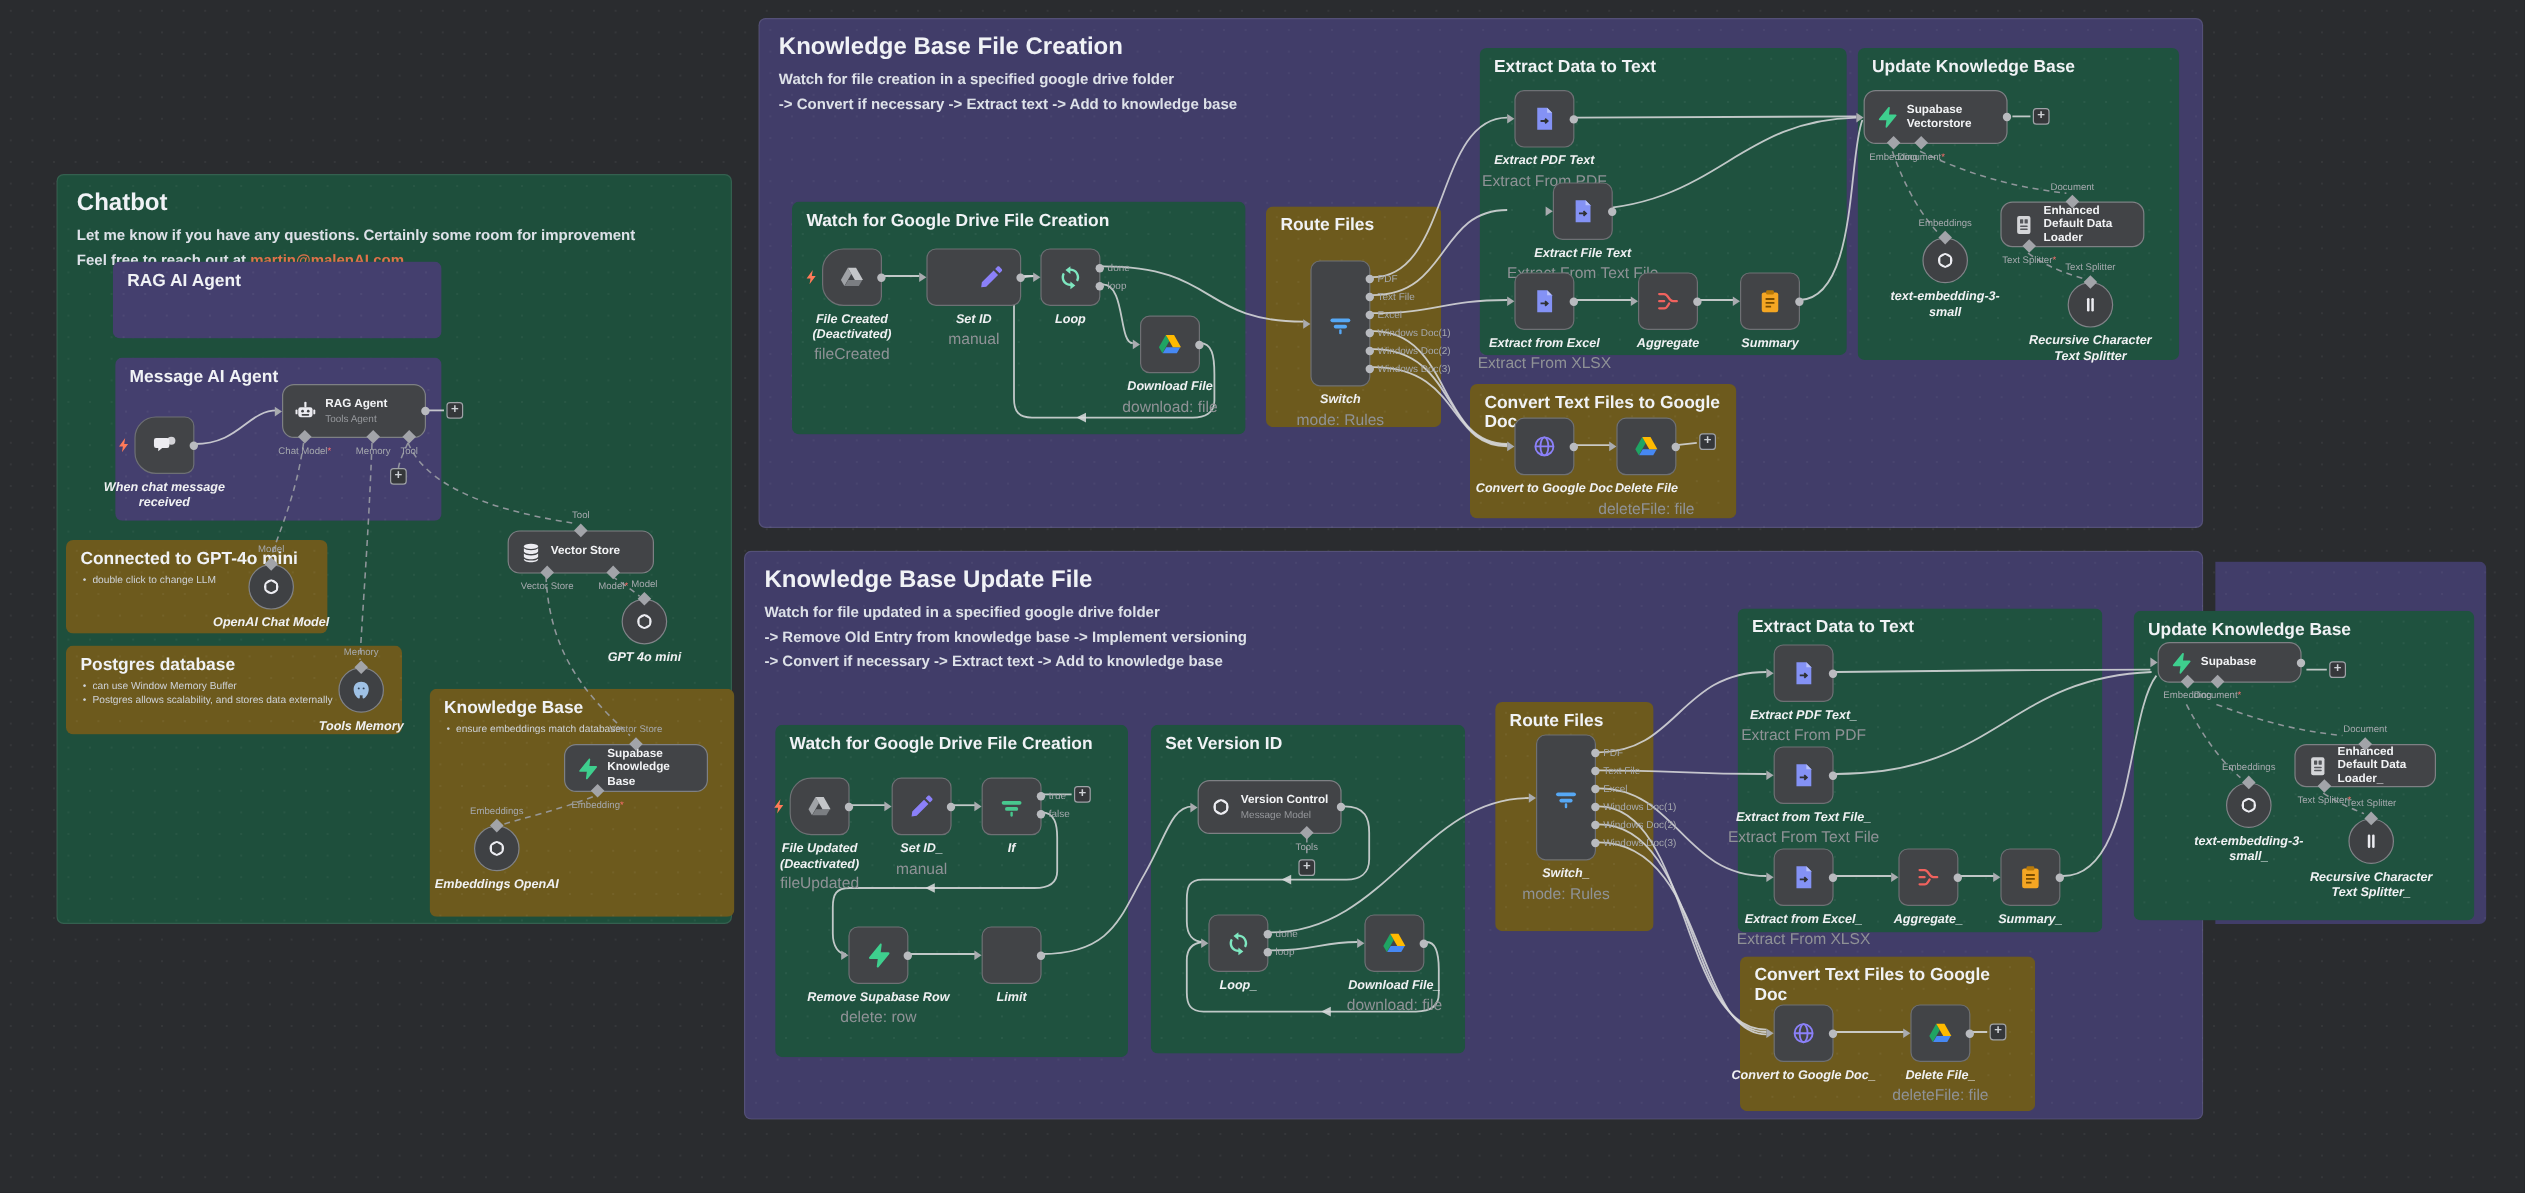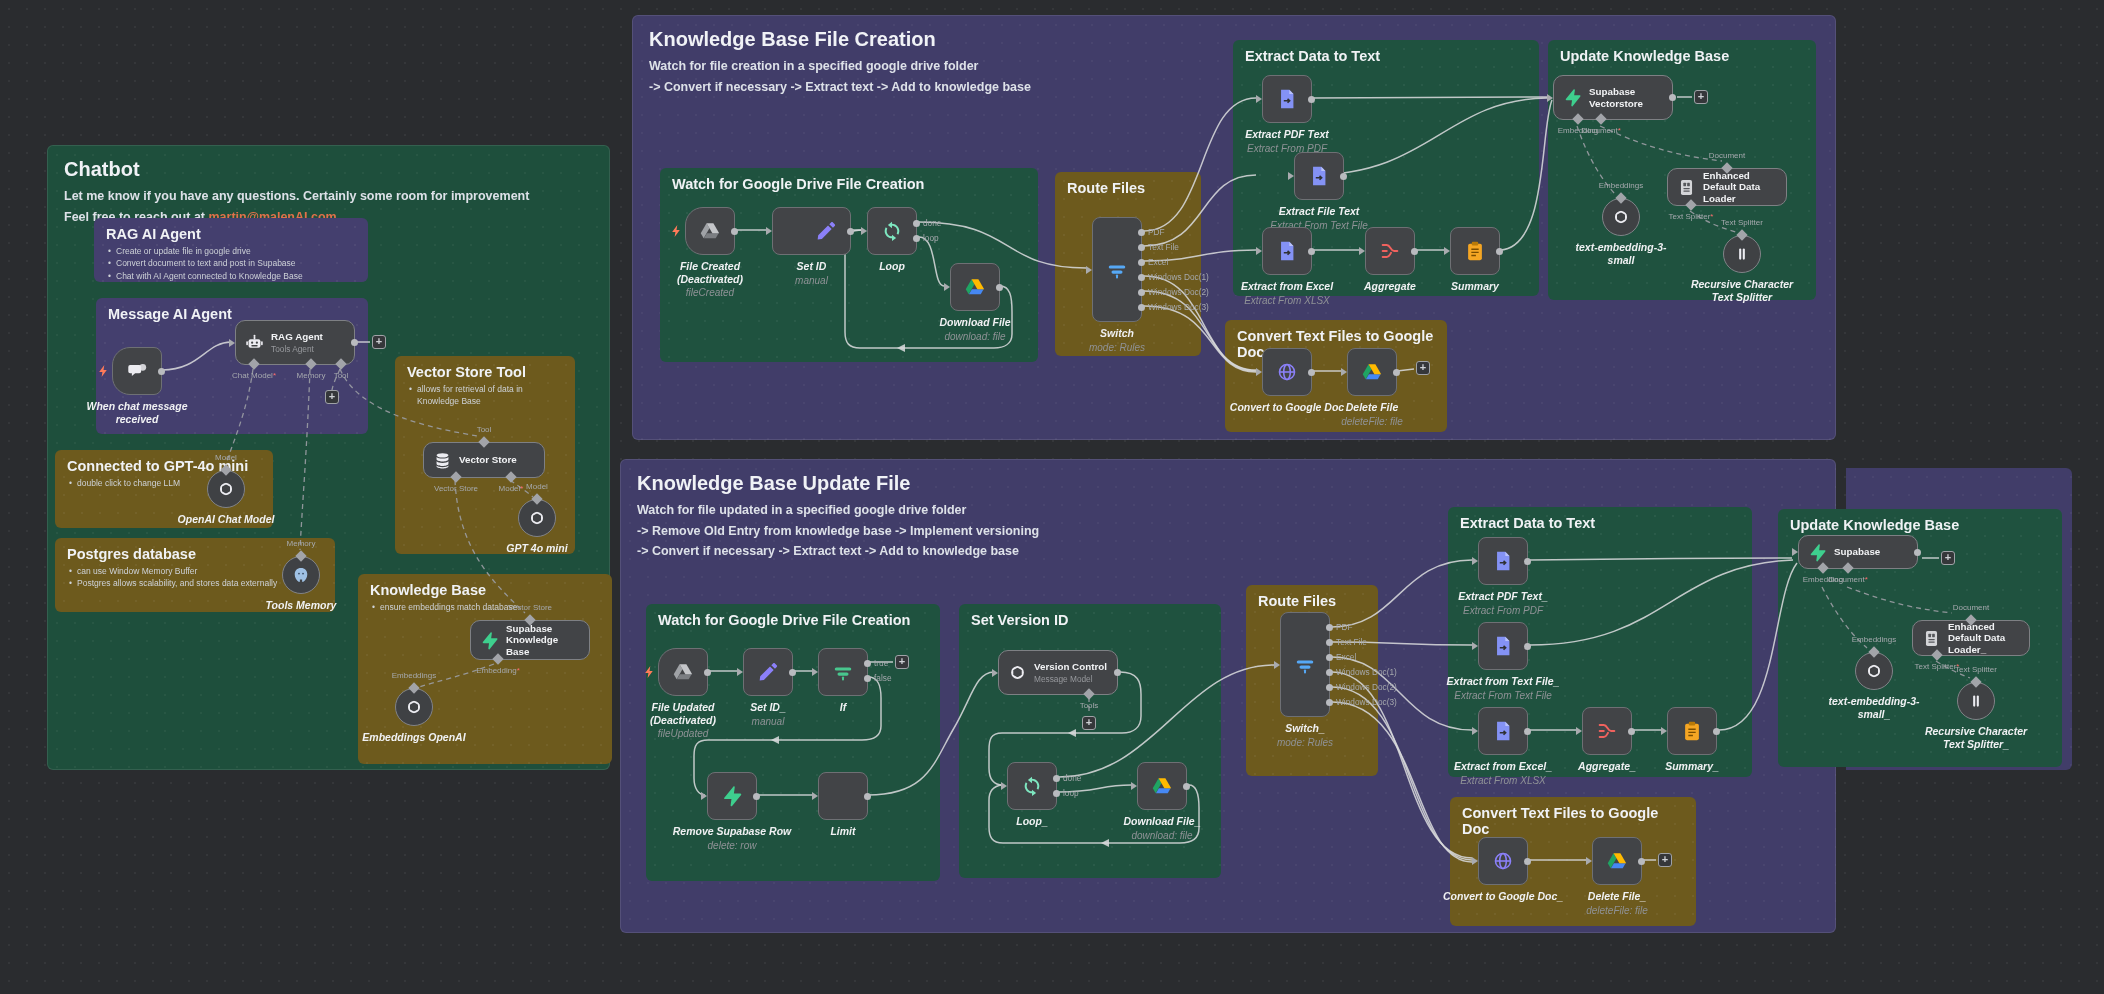--- a/index.html
+++ b/index.html
@@ -43,21 +43,21 @@
   .n-icon{display:flex;align-items:center;justify-content:center;}
   .node.square .n-icon svg,.node.trigger .n-icon svg,.node.tall .n-icon svg{width:22px;height:22px;display:block;}
   .node.circle .n-icon svg{width:18px;height:18px;display:block;}
   .node.pill .n-icon svg{width:19px;height:19px;display:block;flex:none;}
   .n-text{min-width:0;}
   .n-label{font-size:9.8px;font-weight:700;color:#f2f3f5;line-height:1.15;}
   .n-sub{font-size:8.3px;color:#97999d;margin-top:1px;}
   .below{position:absolute;top:100%;margin-top:6px;left:50%;transform:translateX(-50%);
     width:140px;text-align:center;pointer-events:none;}
   .below .bl{font-size:10.5px;font-weight:700;color:#f0f1f3;white-space:pre-line;line-height:1.2;font-style:italic;}
-  .below .bs{font-size:10px;color:#8f9296;margin-top:2px;font-style:italic;}
+  .below .bs{font-size:13px;color:#8f9296;margin-top:2px;}
   .port-in{position:absolute;left:-7px;top:50%;margin-top:-4px;width:0;height:0;
     border-top:4px solid transparent;border-bottom:4px solid transparent;border-left:6px solid #a9abaf;}
   .port-out{position:absolute;right:-4px;top:50%;margin-top:-3.5px;width:7px;height:7px;border-radius:50%;background:#b9bbbf;}
   .port-out.multi{top:auto;margin-top:0;}
   .out-label{position:absolute;left:calc(100% + 7px);font-size:8.3px;color:#a6a9ae;white-space:nowrap;pointer-events:none;}
   .diamond{position:absolute;width:8px;height:8px;background:#a2a4a9;transform:rotate(45deg);}
   .bport-label{position:absolute;top:calc(100% + 8px);font-size:8px;color:#a6a9ae;width:80px;
     text-align:center;pointer-events:none;line-height:1;}
   .tport-label{position:absolute;bottom:calc(100% + 9px);left:50%;transform:translateX(-50%);
     font-size:8px;color:#a6a9ae;white-space:nowrap;pointer-events:none;}
@@ -153,46 +153,35 @@
     </div>
     <div class="section purple" style="left: 620px; top: 459px; width: 1216px; height: 474px;">
       <div class="sec-title">Knowledge Base Update File</div>
       <div class="sec-line"><span>Watch for file updated in a specified google drive folder</span></div>
       <div class="sec-line"><span>-&gt; Remove Old Entry from knowledge base -&gt; Implement versioning</span></div>
       <div class="sec-line"><span>-&gt; Convert if necessary -&gt; Extract text -&gt; Add to knowledge base</span></div>
     </div>
     <div class="section-ext" style="left: 1846px; top: 468px; width: 226px; height: 302px;"></div>
     <div class="group purple" style="left: 94px; top: 218px; width: 274px; height: 64px;">
       <div class="grp-title">RAG AI Agent</div>
-      <ul class="grp-bullets">
-        <li>Create or update file in google drive</li>
-        <li>Convert document to text and post in Supabase</li>
-        <li>Chat with AI Agent connected to Knowledge Base</li>
-      </ul>
     </div>
     <div class="group purple" style="left: 96px; top: 298px; width: 272px; height: 136px;">
       <div class="grp-title">Message AI Agent</div>
     </div>
     <div class="group olive" style="left: 55px; top: 450px; width: 218px; height: 78px;">
       <div class="grp-title">Connected to GPT-4o mini</div>
       <ul class="grp-bullets">
         <li>double click to change LLM</li>
       </ul>
     </div>
     <div class="group olive" style="left: 55px; top: 538px; width: 280px; height: 74px;">
       <div class="grp-title">Postgres database</div>
       <ul class="grp-bullets">
         <li>can use Window Memory Buffer</li>
         <li>Postgres allows scalability, and stores data externally</li>
-      </ul>
-    </div>
-    <div class="group olive" style="left: 395px; top: 356px; width: 180px; height: 198px;">
-      <div class="grp-title">Vector Store Tool</div>
-      <ul class="grp-bullets">
-        <li>allows for retrieval of data in Knowledge Base</li>
       </ul>
     </div>
     <div class="group olive" style="left: 358px; top: 574px; width: 254px; height: 190px;">
       <div class="grp-title">Knowledge Base</div>
       <ul class="grp-bullets">
         <li>ensure embeddings match database</li>
       </ul>
     </div>
     <div class="group green" style="left: 660px; top: 168px; width: 378px; height: 194px;">
       <div class="grp-title">Watch for Google Drive File Creation</div>

